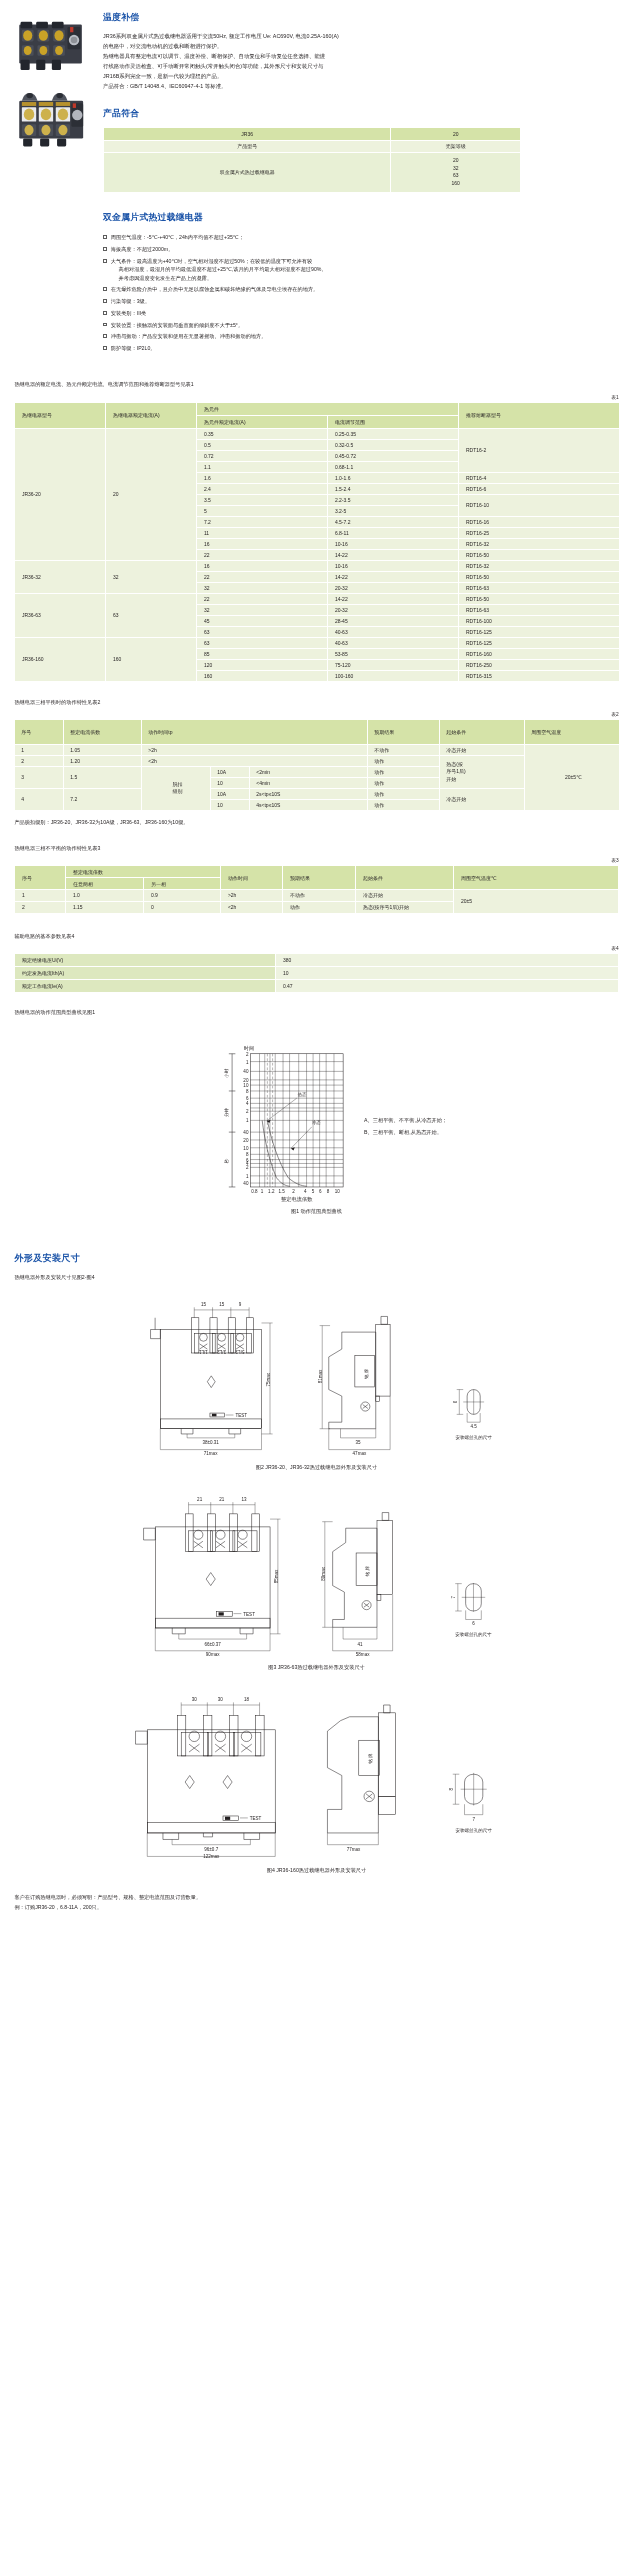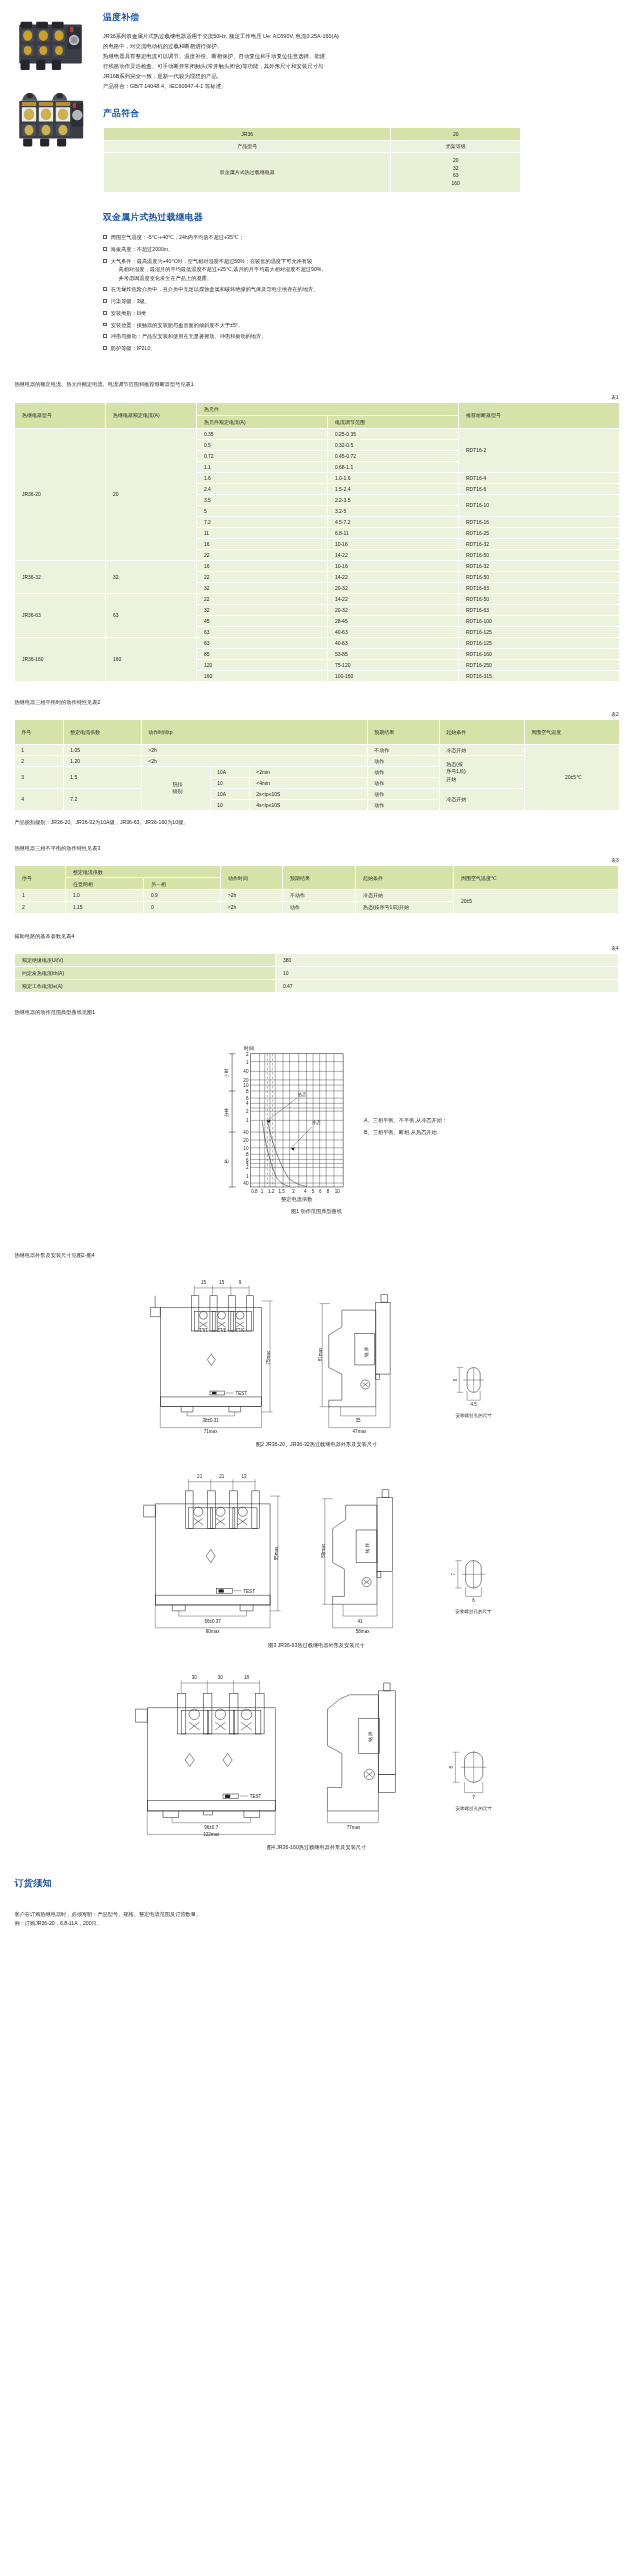--- a/index.html
+++ b/index.html
@@ -671,20 +671,21 @@
         <text class="dtxt" x="249" y="243" text-anchor="middle">整定电流倍数</text>
 
         <text class="dtxt" x="352" y="123">A、三相平衡、不平衡,从冷态开始；</text>
         <text class="dtxt" x="352" y="141">B、三相平衡、断相,从热态开始。</text>
       </svg>
       <div class="fig-cap">图1 动作范围典型曲线</div>
     </div>
   </div>
 
   <div class="section" style="margin-top:37px;">
+    <div class="sec-title big">外形及安装尺寸</div>
     <div class="cap">热继电器外形及安装尺寸见图2-图4</div>
 
     <div class="dim-block">
       <svg width="470" height="157" viewBox="0 0 720 240">
 
         <g>
           <rect class="dl" x="120" y="48" width="155" height="152"></rect>
           <rect class="dl" x="120" y="185" width="155" height="15"></rect>
           <path class="dl" d="M105 48 h15 v14 h-15 z"></path>
           <line class="dl" x1="112" y1="30" x2="112" y2="48"></line>
@@ -1007,22 +1008,19 @@
             <line x1="586" y1="186" x2="614" y2="186"></line>
           </g>
           <text class="dtxt-s" x="600" y="195" text-anchor="middle">7</text>
           <text class="dtxt-s" x="600" y="212" text-anchor="middle">安装螺丝孔的尺寸</text>
         </g>
       </svg>
       <div class="dim-cap">图4 JR36-160热过载继电器外形及安装尺寸</div>
     </div>
   </div>
 
-  <div class="section" style="margin-top:26px;">
-    <div class="sec-title big">订货须知</div>
-  </div>
   <div class="order-wrap">
     <p>客户在订购热继电器时，必须写明：产品型号、规格、整定电流范围及订货数量。</p>
     <p>例：订购JR36-20，6.8-11A，200只。</p>
   </div>
 
 </div>
 
 
 </body></html>

